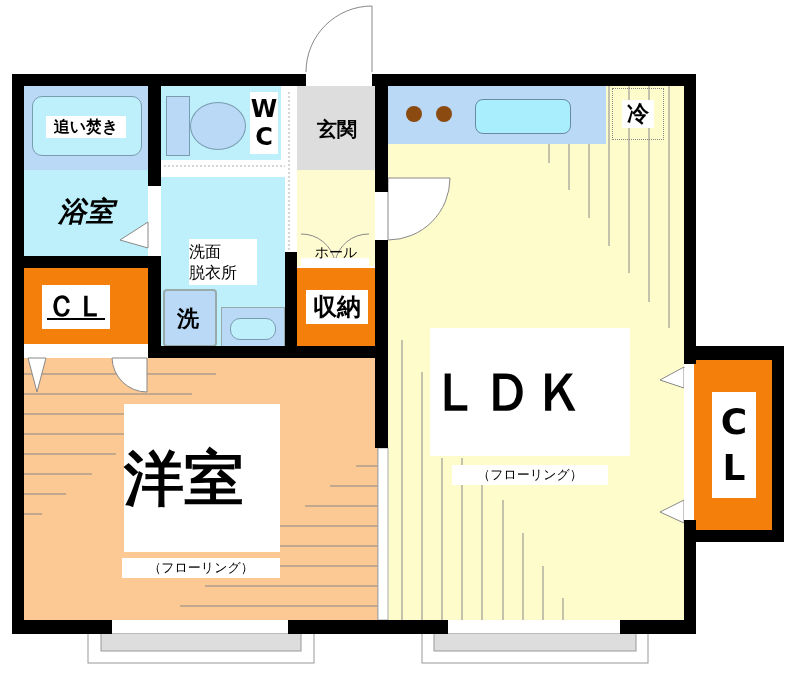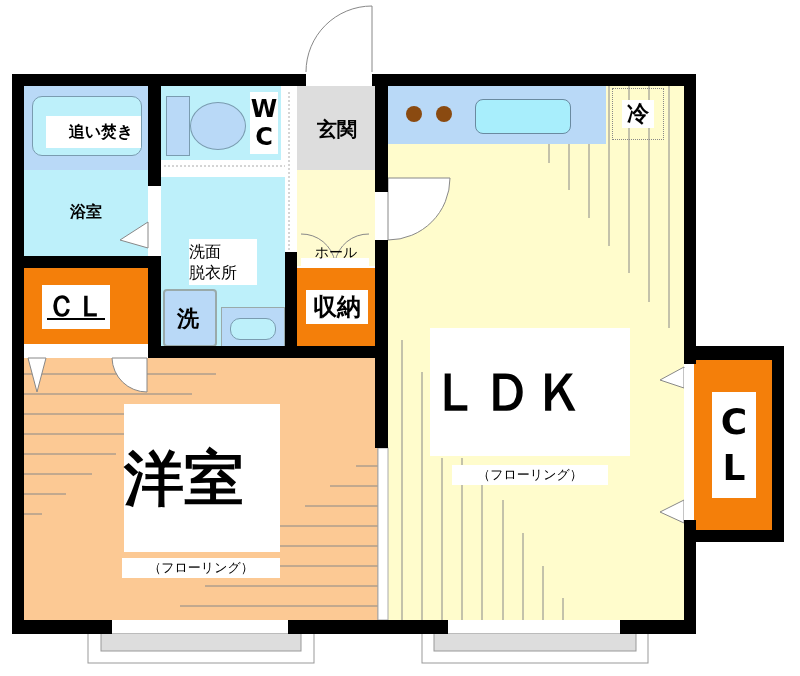--- a/index.html
+++ b/index.html
@@ -122,22 +122,22 @@
 <div class="wall" style="left:148px;top:256px;width:13px;height:102px;"></div>
 <div class="wall" style="left:24px;top:256px;width:124px;height:12px;"></div>
 <div class="wall" style="left:148px;top:346px;width:240px;height:12px;"></div>
 <div class="wall" style="left:285px;top:252px;width:12px;height:106px;"></div>
 <div class="wall" style="left:375px;top:74px;width:13px;height:118px;"></div>
 <div class="wall" style="left:375px;top:240px;width:13px;height:208px;"></div>
 <div class="wall" style="left:684px;top:346px;width:100px;height:14px;"></div>
 <div class="wall" style="left:772px;top:346px;width:12px;height:196px;"></div>
 <div class="wall" style="left:684px;top:530px;width:100px;height:12px;"></div>
 
-<div class="lbl" style="left:46px;top:116px;width:80px;height:32px;font-size:16px;padding-left:15px;">追い焚き</div>
-<div class="lbl" style="left:56px;top:198px;width:60px;height:28px;font-size:16px;background:transparent;">浴室</div>
+<div class="lbl" style="left:46px;top:116px;width:80px;height:22px;font-size:16px;">追い焚き</div>
+<div class="lbl" style="left:56px;top:198px;width:60px;height:28px;font-size:28px;background:transparent;font-style:italic;">浴室</div>
 <div class="lbl vlbl" style="left:250px;top:92px;width:28px;height:62px;font-size:24px;line-height:28px;">
   <span>W</span>
   <span>C</span>
 </div>
 <div class="lbl vlbl" style="left:189px;top:214px;width:68px;height:46px;font-size:16px;line-height:21px;font-weight:normal;align-items:flex-start;margin-top:25px;">
   <span>洗面</span>
   <span>脱衣所</span>
 </div>
 <div class="lbl" style="left:173px;top:303px;width:30px;height:32px;font-size:22px;background:transparent;">洗</div>
 <div class="lbl" style="left:311px;top:116px;width:52px;height:26px;font-size:20px;background:transparent;">玄関</div>

